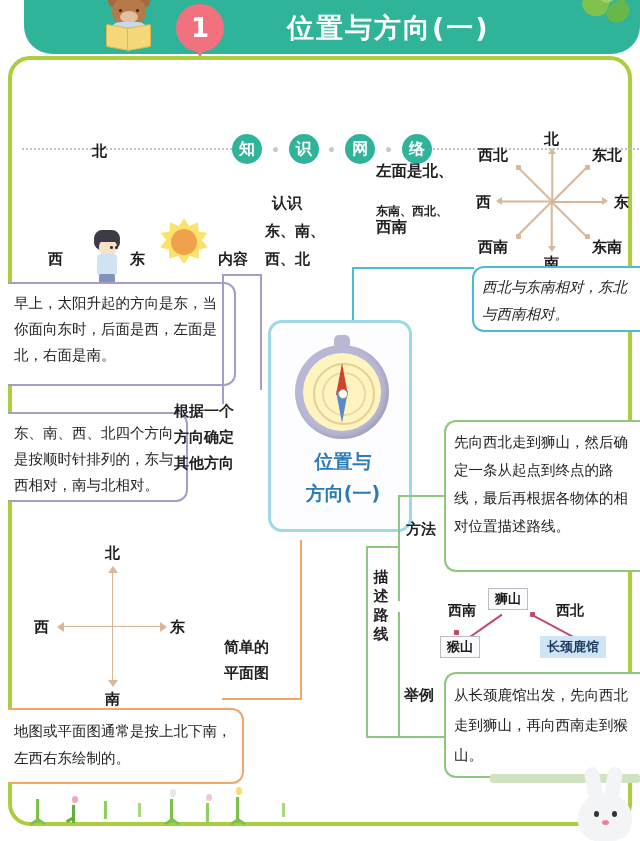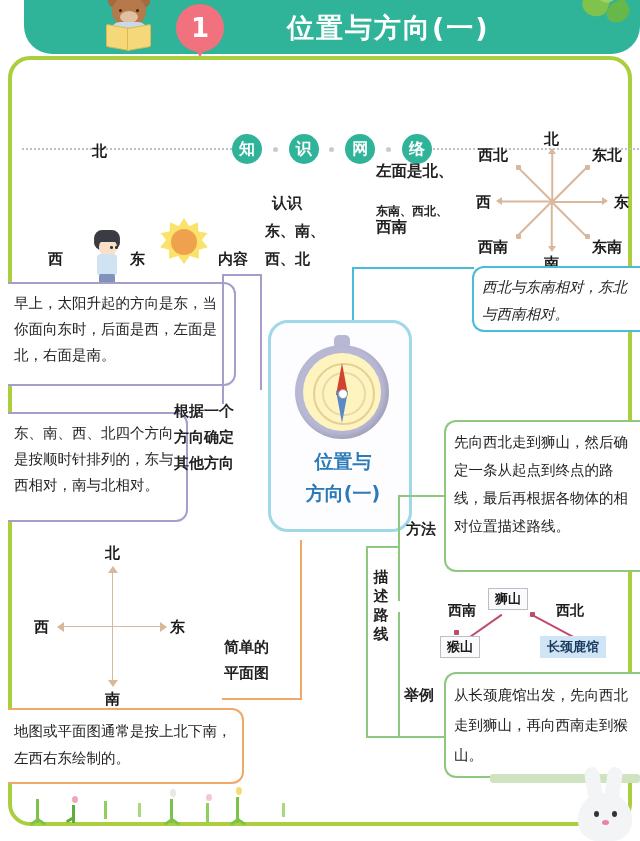--- a/index.html
+++ b/index.html
@@ -67,21 +67,21 @@
   .box.orange{border:2.5px solid #efa868;}
   .box.green{border:2.5px solid #8cc97e;}
 
   
   .ln{position:absolute;background:transparent;box-sizing:border-box;}
   .p{border-color:#a89ccb;} .c{border-color:#49bcd8;}
   .o{border-color:#efa868;} .g{border-color:#8cc97e;}
 
   
   #center-node{position:absolute;left:268px;top:320px;width:144px;height:212px;
-               border:3px solid #9fd8e8;border-radius:20px;background:#fdfdff;box-sizing:border-box;}
+               border:3px solid #9fd8e8;border-radius:14px;background:#fdfdff;box-sizing:border-box;}
   .compass{position:absolute;left:22px;top:12px;width:100px;height:104px;}
   .compass .ring{position:absolute;left:2px;top:10px;width:94px;height:94px;border-radius:50%;
      background:#b9b8d4;box-shadow:inset -3px -3px 5px rgba(0,0,0,.12);}
   .compass .face{position:absolute;left:10px;top:18px;width:78px;height:78px;border-radius:50%;
      background:#fdf4c0;}
   .compass .r2{position:absolute;left:20px;top:28px;width:58px;height:58px;border-radius:50%;
      border:2px solid #e6cf93;}
   .compass .r3{position:absolute;left:29px;top:37px;width:40px;height:40px;border-radius:50%;
      border:2px solid #e8d9a8;}
   .compass .nN{position:absolute;left:43px;top:28px;width:12px;height:32px;background:#d2432f;
@@ -212,21 +212,21 @@
   </div>
   <div class="dirchar cn" style="left:80px;top:82px;">北</div>
   <div class="dirchar cn" style="left:36px;top:190px;">西</div>
   <div class="dirchar cn" style="left:118px;top:190px;">东</div>
   <div class="dirchar cn" style="left:80px;top:242px;">南</div>
 
   <div class="box purple" style="left:-4px;top:222px;width:228px;height:104px;border-left:none;border-radius:0 12px 12px 0;">
     <div class="body-text cn" style="left:6px;top:6px;width:214px;line-height:26px;">早上，太阳升起的方向是东，当你面向东时，后面是西，左面是北，右面是南。</div>
   </div>
 
-  <div class="box purple" style="left:-4px;top:352px;width:180px;height:110px;border-left:none;border-radius:0 12px 12px 0;">
+  <div class="box purple" style="left:-4px;top:352px;width:180px;height:90px;border-left:none;border-radius:0 12px 12px 0;">
     <div class="body-text cn" style="left:6px;top:6px;width:166px;line-height:26px;">东、南、西、北四个方向是按顺时针排列的，东与西相对，南与北相对。</div>
   </div>
 
   <div class="node-label cn" style="left:162px;top:340px;">根据一个</div>
   <div class="node-label cn" style="left:162px;top:366px;">方向确定</div>
   <div class="node-label cn" style="left:162px;top:392px;">其他方向</div>
 
   <div>
     <div class="cross-axis" style="left:100px;top:512px;width:1.4px;height:110px;"></div>
     <div class="cross-axis" style="left:52px;top:566px;width:98px;height:1.4px;"></div>

